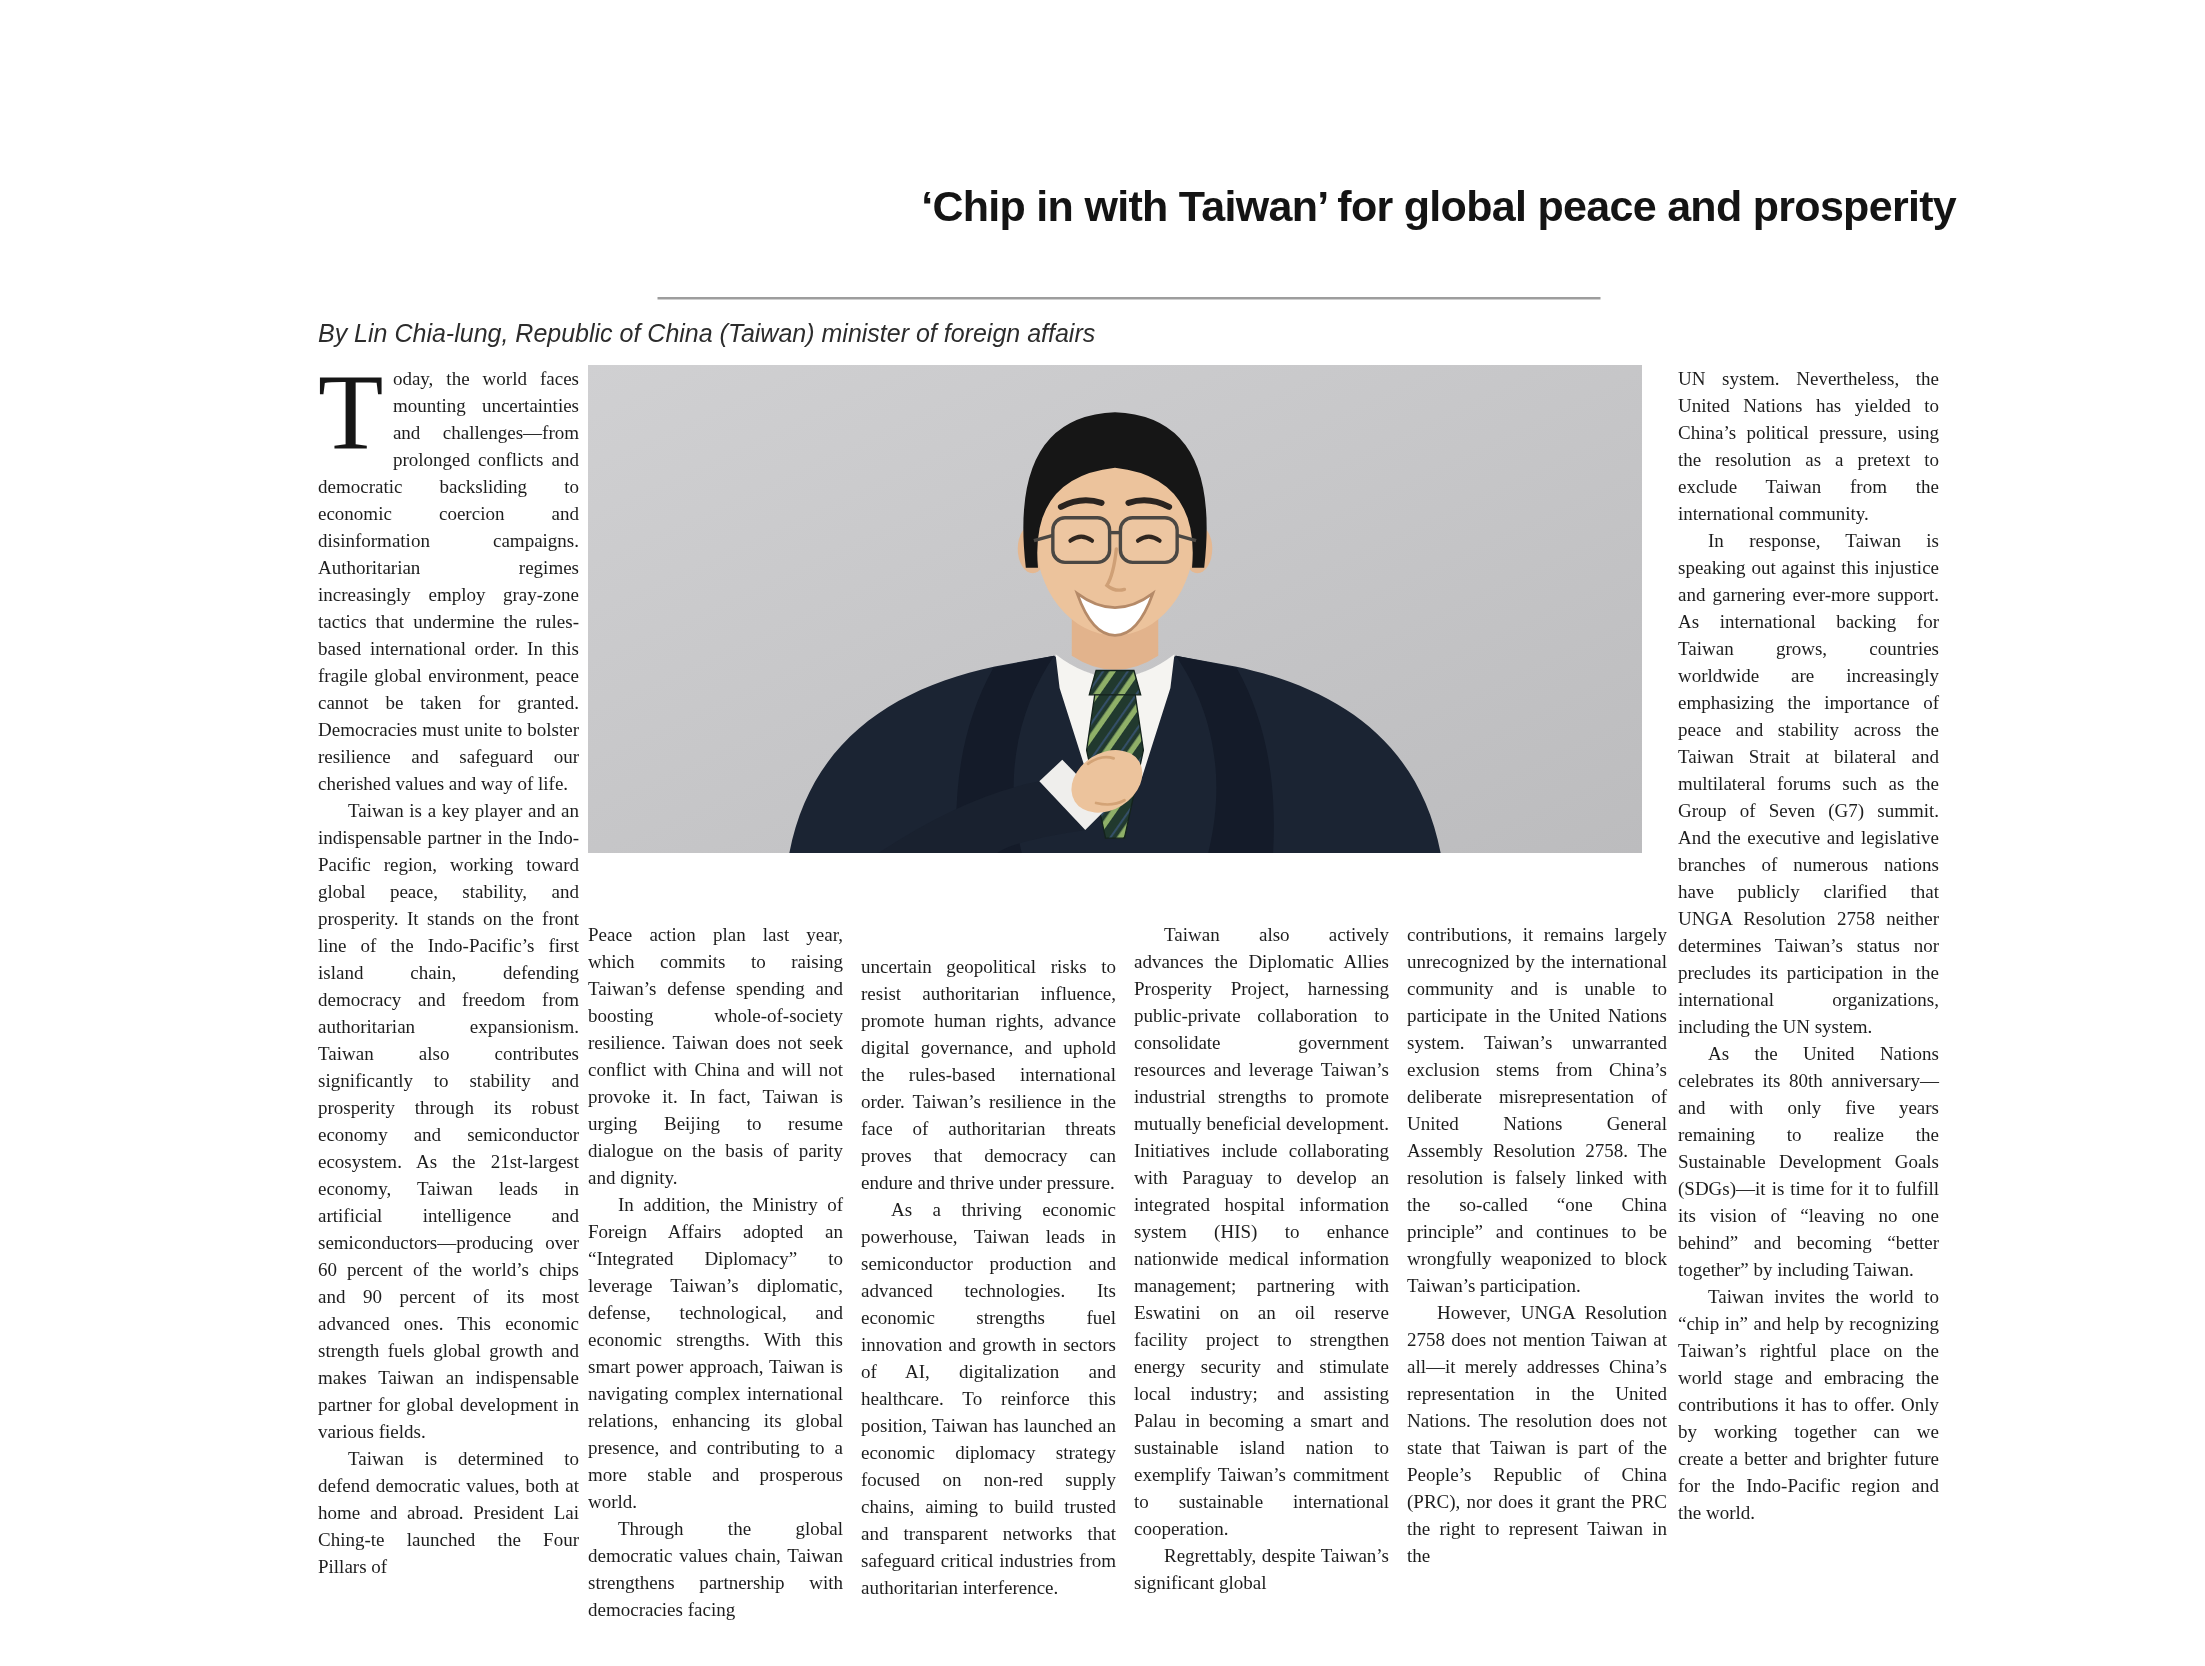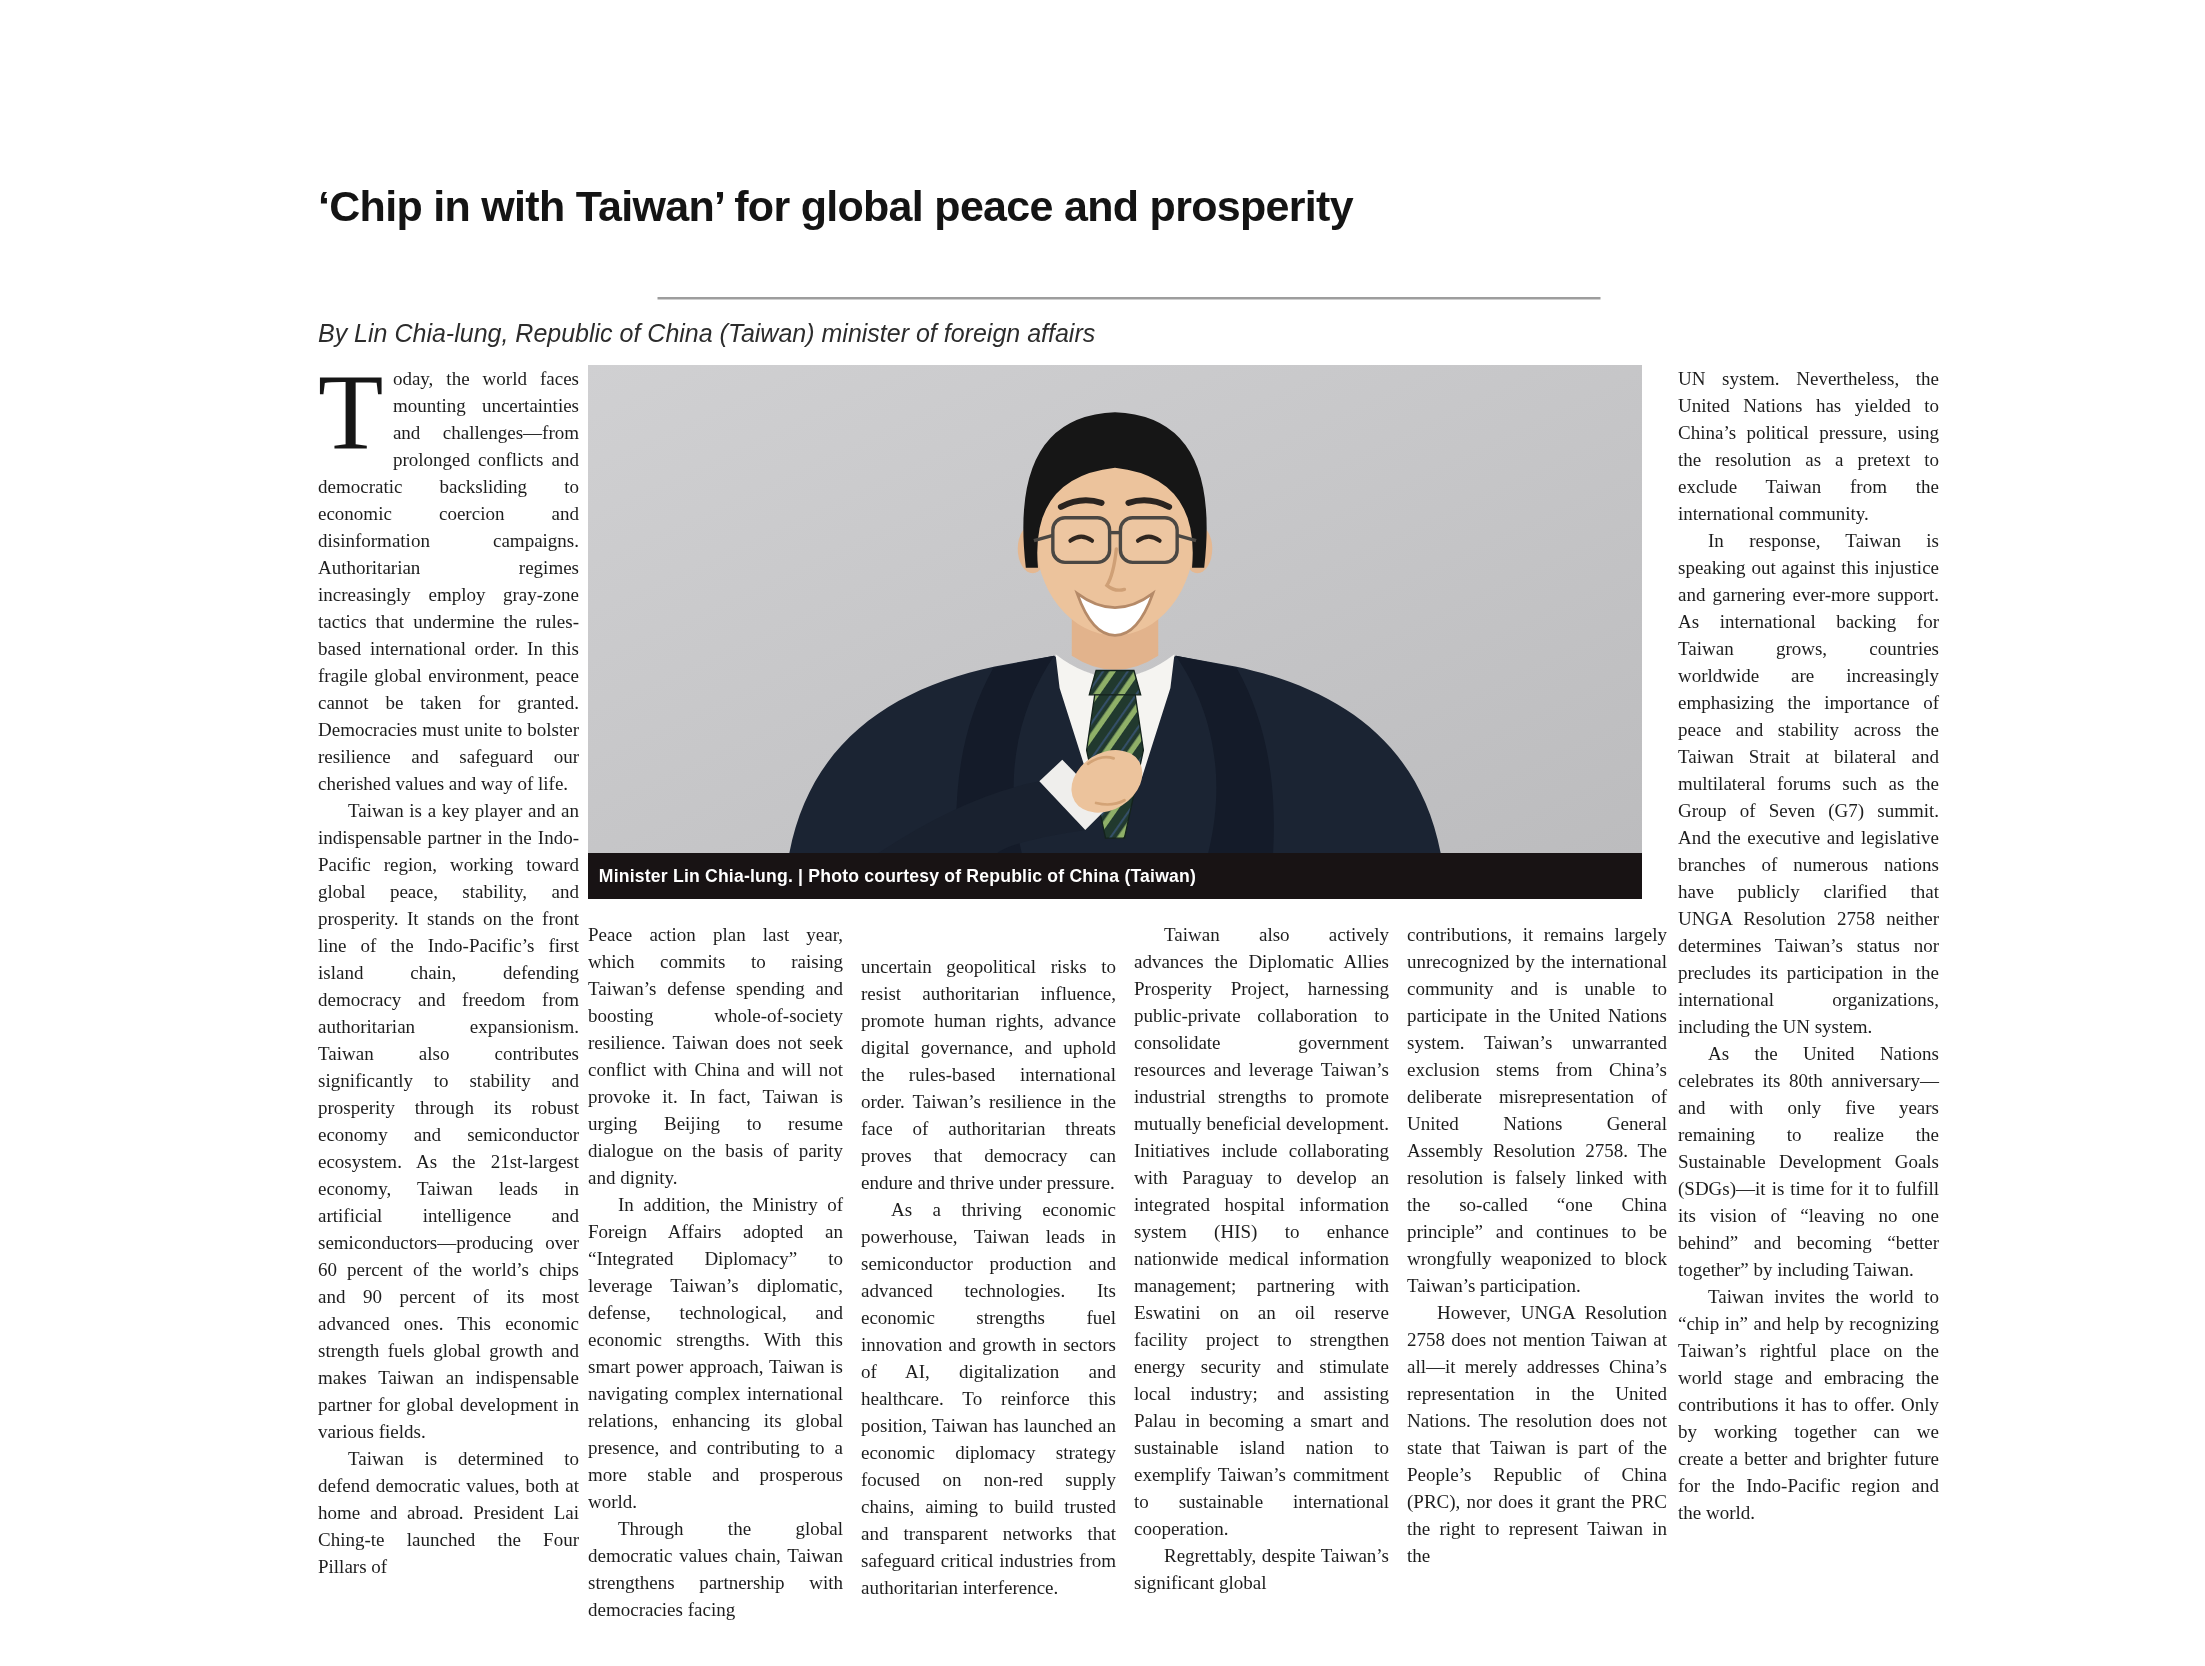--- a/index.html
+++ b/index.html
@@ -12,21 +12,21 @@
   .brand{position:absolute;left:12px;top:8px;font:bold 21px "Liberation Sans",sans-serif;letter-spacing:0.3px;}
   .section{position:absolute;left:50%;top:50%;transform:translate(-50%,-50%);
            font:bold 39px "Liberation Sans",sans-serif;letter-spacing:2.7px;}
   .dateline{position:absolute;right:6.8px;top:0;height:100%;display:flex;align-items:flex-start;gap:9.5px;padding-top:8px;}
   .date{font:bold 21px "Liberation Sans",sans-serif;letter-spacing:0.3px;}
   .pagebox{width:31px;height:31px;margin-top:-1.4px;background:#e2e2e2;color:#101010;
            display:flex;align-items:center;justify-content:center;
            font:bold 21.6px "Liberation Sans",sans-serif;border:2px solid #f5f5f5;box-sizing:border-box;}
 
   
-  .headline{position:absolute;top:101px;left:0;width:100%;text-align:left;
+  .headline{position:absolute;top:101px;left:16px;width:100%;text-align:right;
             font:bold 43px "Liberation Sans",sans-serif;color:#141414;letter-spacing:-0.7px;margin:0;}
   .rule{position:absolute;top:216px;left:50%;transform:translateX(-50%);width:943px;height:0;
         border-top:2px solid #9d9d9d;border-bottom:0.7px solid #cfcfcf;}
   .byline{position:absolute;top:238px;left:0;width:100%;text-align:left;
           font:italic 25px "Liberation Sans",sans-serif;color:#2c2c2c;}
 
   
   .col{position:absolute;font-size:19px;line-height:27px;text-align:justify;color:#1d1d1d;}
   .col p{margin:0;}
   .col p.ind{text-indent:30px;}
@@ -111,21 +111,20 @@
       <path d="M692 428 Q780 496 868 428 L862 478 L820 610 L780 650 L740 610 L698 478 Z" fill="#f5f4f1"></path>
 
       <path d="M752 452 L808 452 L818 488 L742 488 Z" fill="url(#tiestripe)" stroke="#14231c" stroke-width="2"></path>
       <path d="M750 488 L810 488 L822 570 L794 700 L766 700 L738 570 Z" fill="url(#tiestripe)" stroke="#14231c" stroke-width="2"></path>
 
       <path d="M430 722 Q560 636 668 616 L736 688 Q630 704 606 722 Z" fill="#19212f"></path>
       <path d="M668 616 L736 688 L770 654 L702 584 Z" fill="#efeeec"></path>
       <ellipse cx="768" cy="616" rx="56" ry="42" transform="rotate(-32 768 616)" fill="#ecc39c"></ellipse>
       <path d="M740 590 q20 -14 38 -8 M752 648 q24 6 42 -4" stroke="#d3a376" stroke-width="4" fill="none" stroke-linecap="round"></path>
     </svg>
-    <figcaption>Minister Lin Chia-lung. | Photo courtesy of Republic of China (Taiwan)</figcaption>
   </figure>
 
   <div class="col" id="col2">
       <p>Peace action plan last year, which commits to raising Taiwan’s defense spending and boosting whole-of-society resilience. Taiwan does not seek conflict with China and will not provoke it. In fact, Taiwan is urging Beijing to resume dialogue on the basis of parity and dignity.</p>
       <p class="ind">In addition, the Ministry of Foreign Affairs adopted an “Integrated Diplomacy” to leverage Taiwan’s diplomatic, defense, technological, and economic strengths. With this smart power approach, Taiwan is navigating complex international relations, enhancing its global presence, and contributing to a more stable and prosperous world.</p>
       <p class="ind">Through the global democratic values chain, Taiwan strengthens partnership with democracies facing</p>
     </div>
   <div class="col" id="col3">
       <p>uncertain geopolitical risks to resist authoritarian influence, promote human rights, advance digital governance, and uphold the rules-based international order. Taiwan’s resilience in the face of authoritarian threats proves that democracy can endure and thrive under pressure.</p>
       <p class="ind">As a thriving economic powerhouse, Taiwan leads in semiconductor production and advanced technologies. Its economic strengths fuel innovation and growth in sectors of AI, digitalization and healthcare. To reinforce this position, Taiwan has launched an economic diplomacy strategy focused on non-red supply chains, aiming to build trusted and transparent networks that safeguard critical industries from authoritarian interference.</p>

